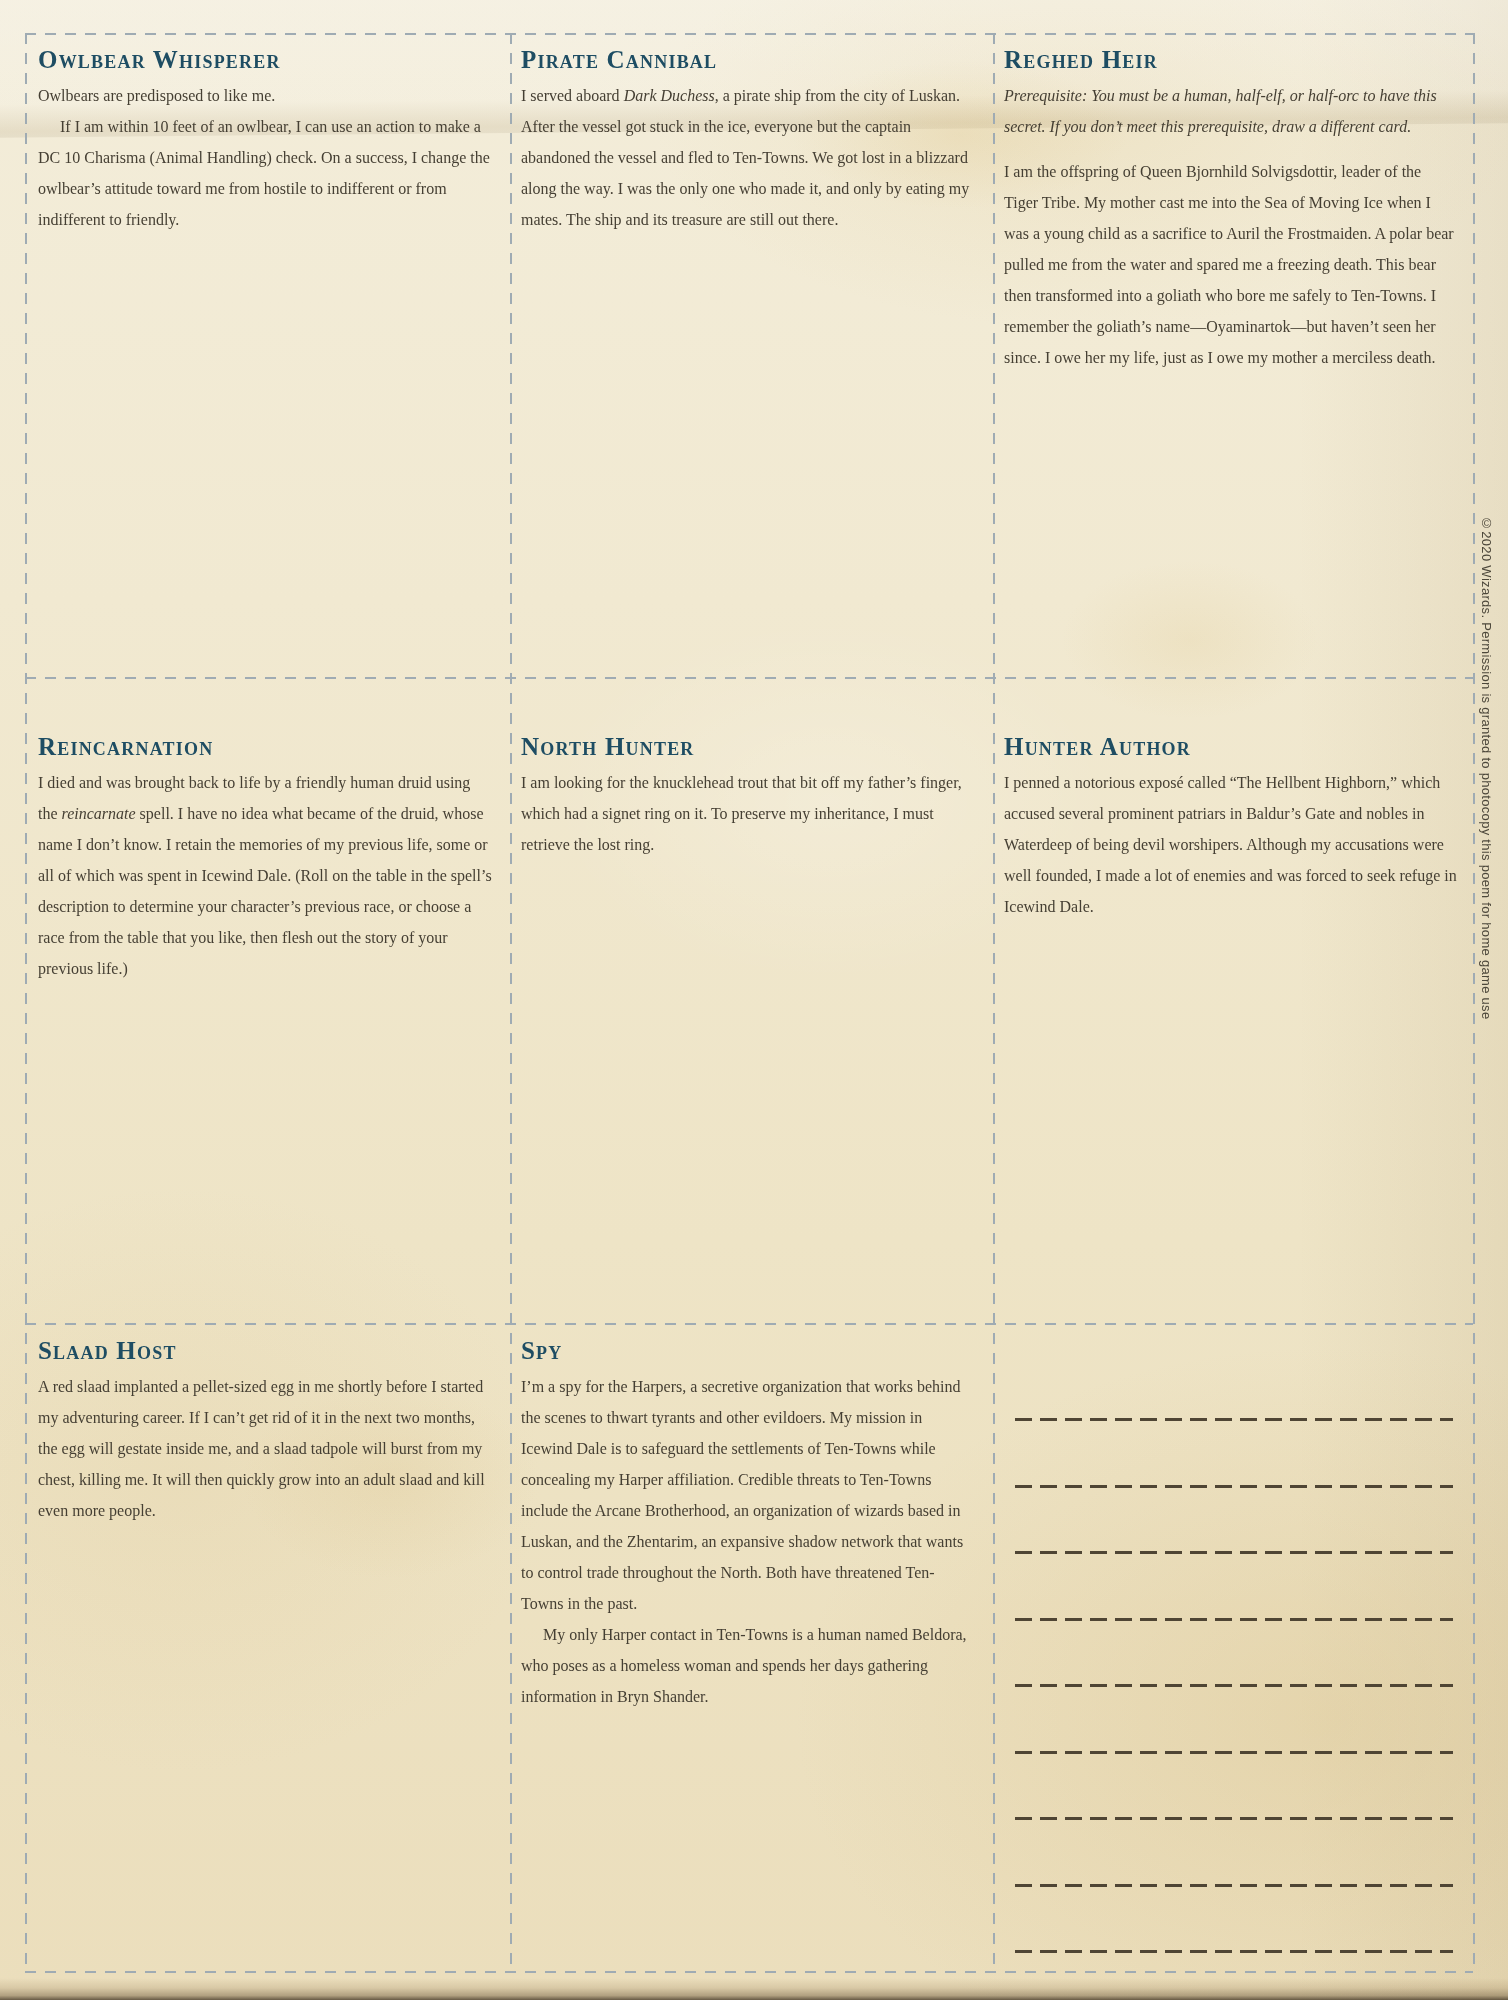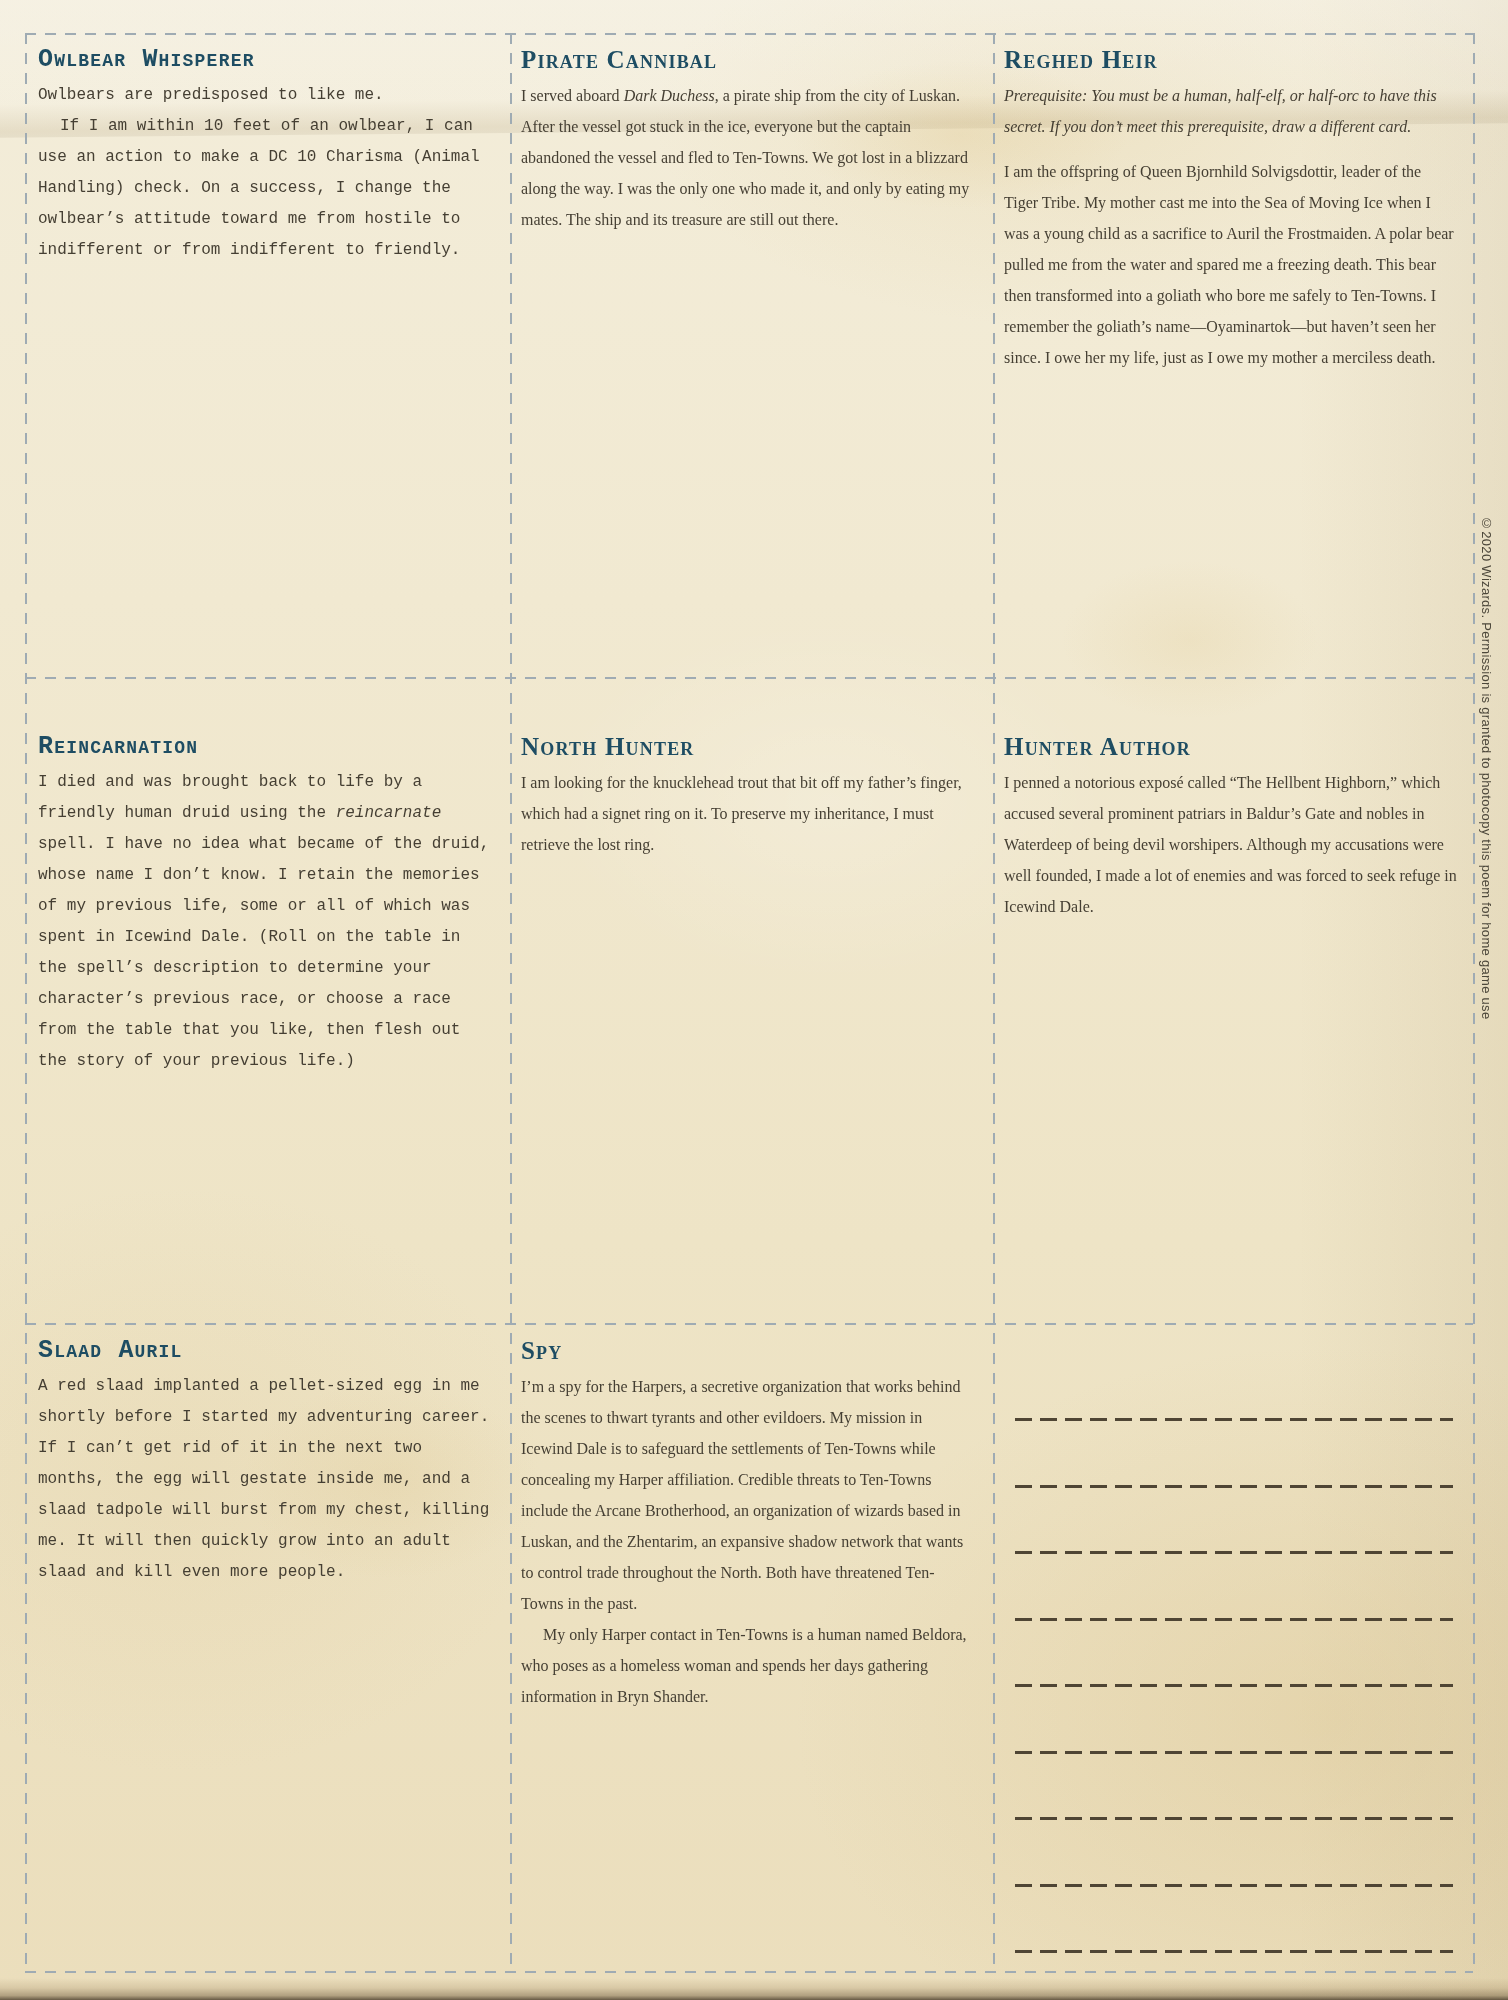--- a/index.html
+++ b/index.html
@@ -39,21 +39,21 @@
   }
   
   .hline{position:absolute; height:2px; left:25px; width:1448px;
     background:repeating-linear-gradient(90deg, var(--border_dash_color) 0 11px, transparent 11px 20px);}
   .vline{position:absolute; width:2px; top:33px; height:1938px;
     background:repeating-linear-gradient(180deg, var(--border_dash_color) 0 11px, transparent 11px 20px);}
   .hl-top{top:33px;} .hl-mid1{top:677px;} .hl-mid2{top:1323px;} .hl-bot{top:1971px;}
   .vl-left{left:25px;} .vl-div1{left:510px;} .vl-div2{left:993px;} .vl-right{left:1473px;}
 
   .card{position:absolute; color:var(--ink_color);}
-  .c1{left:38px; width:455px;font-family:Liberation Mono, monospace;} .c2{left:521px; width:455px;} .c3{left:1004px; width:454px;}
+  .c1{left:38px; width:455px;} .c2{left:521px; width:455px;} .c3{left:1004px; width:454px;}
   .r1{top:44px;} .r2{top:688px;margin-top:43px;} .r3{top:1335px;}
   .card-title{
     margin:0 0 4px 0; font-variant-caps:small-caps; font-weight:600;
     font-size:25px; line-height:32px; letter-spacing:1.2px; color:var(--title_color);
   }
   .card-body p.para{margin:0; font-size:16px; line-height:31px;}
   .card-body p.indent{text-indent:22px;}
   .card-body p.gap{margin-top:14px;font-family:Liberation Serif, serif;}
   .card-body .it{font-style:italic;}
 
@@ -125,21 +125,21 @@
   </article>
 
   <article class="card r2 c3">
     <h3 class="card-title">Hunter Author</h3>
     <div class="card-body">
         <p class="para plain"><span>I penned a notorious exposé called “The Hellbent Highborn,” which accused several prominent patriars in Baldur’s Gate and nobles in Waterdeep of being devil worshipers. Although my accusations were well founded, I made a lot of enemies and was forced to seek refuge in Icewind Dale.</span></p>
       </div>
   </article>
 
   <article class="card r3 c1">
-    <h3 class="card-title">Slaad Auril</h3>
+    <h3 class="card-title">Slaad Host</h3>
     <div class="card-body">
         <p class="para plain"><span>A red slaad implanted a pellet-sized egg in me shortly before I started my adventuring career. If I can’t get rid of it in the next two months, the egg will gestate inside me, and a slaad tadpole will burst from my chest, killing me. It will then quickly grow into an adult slaad and kill even more people.</span></p>
       </div>
   </article>
 
   <article class="card r3 c2">
     <h3 class="card-title">Spy</h3>
     <div class="card-body">
         <p class="para plain"><span>I’m a spy for the Harpers, a secretive organization that works behind the scenes to thwart tyrants and other evildoers. My mission in Icewind Dale is to safeguard the settlements of Ten-Towns while concealing my Harper affiliation. Credible threats to Ten-Towns include the Arcane Brotherhood, an organization of wizards based in Luskan, and the Zhentarim, an expansive shadow network that wants to control trade throughout the North. Both have threatened Ten-Towns in the past.</span></p>
         <p class="para indent"><span>My only Harper contact in Ten-Towns is a human named Beldora, who poses as a homeless woman and spends her days gathering information in Bryn Shander.</span></p>

